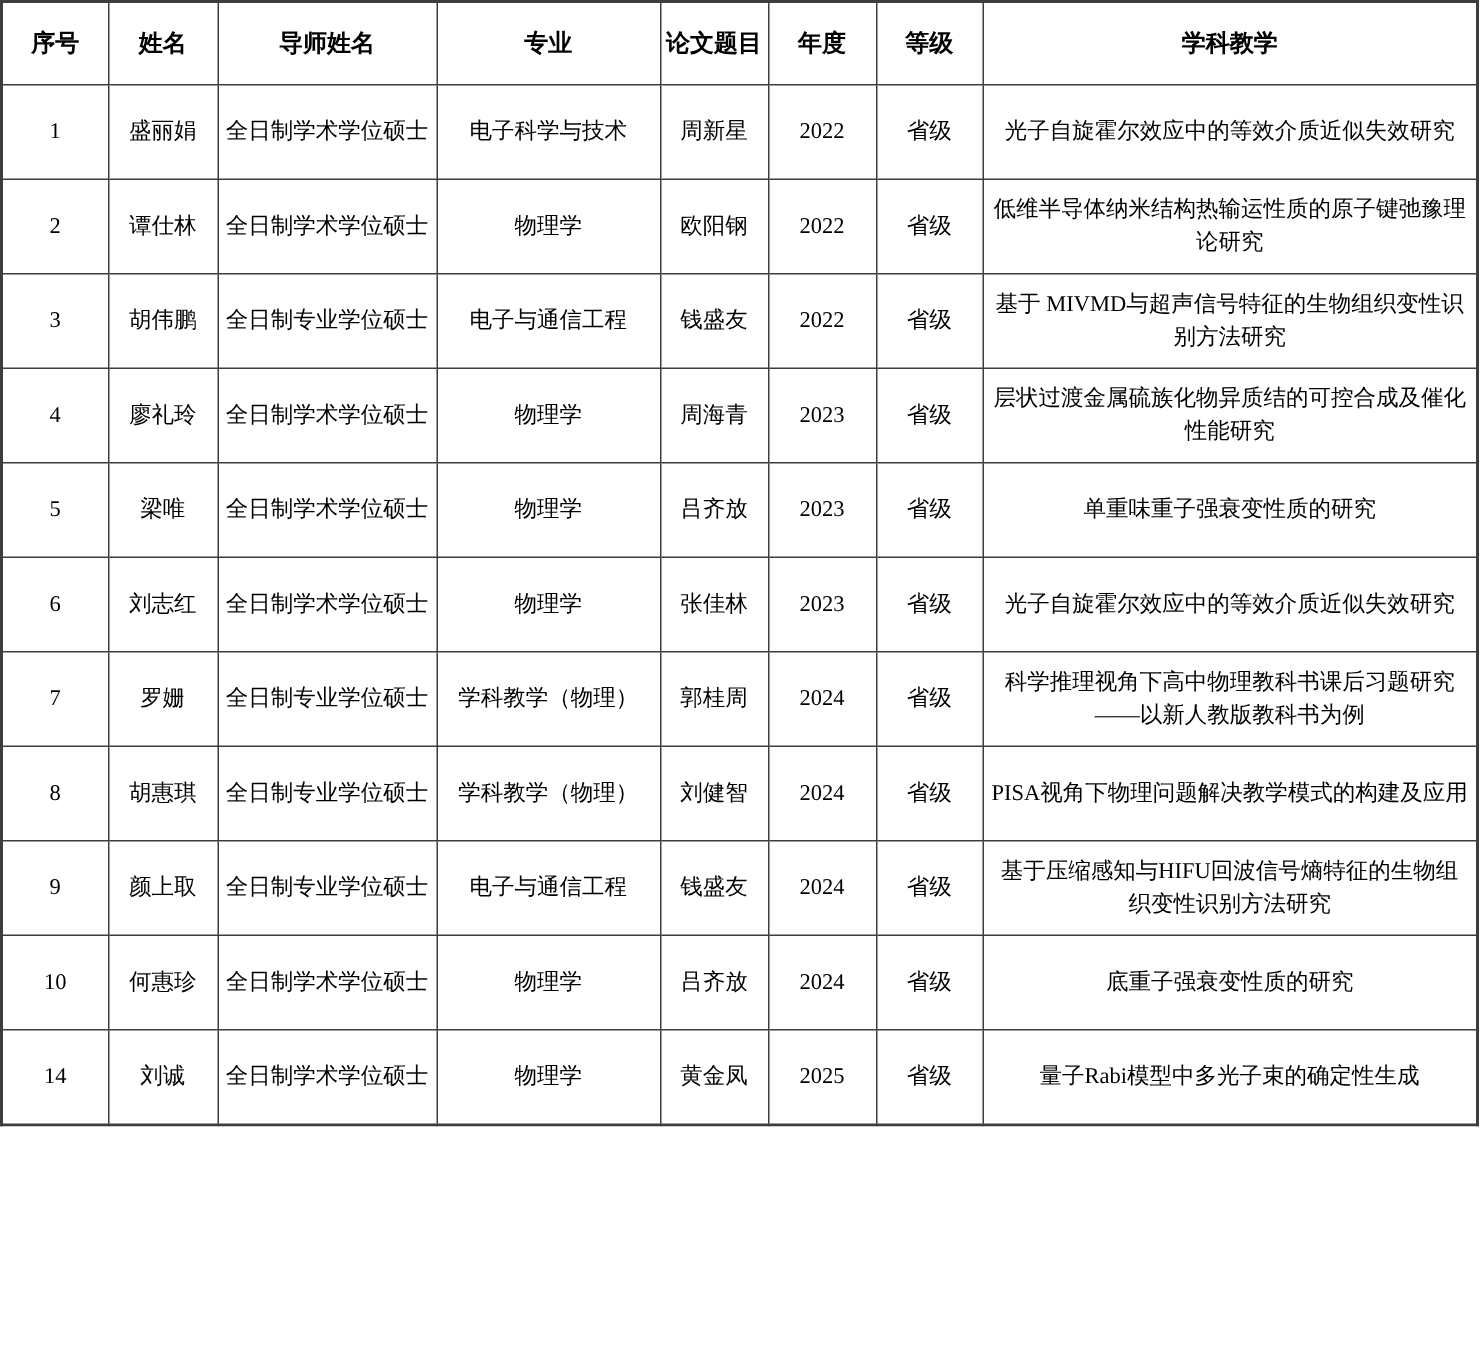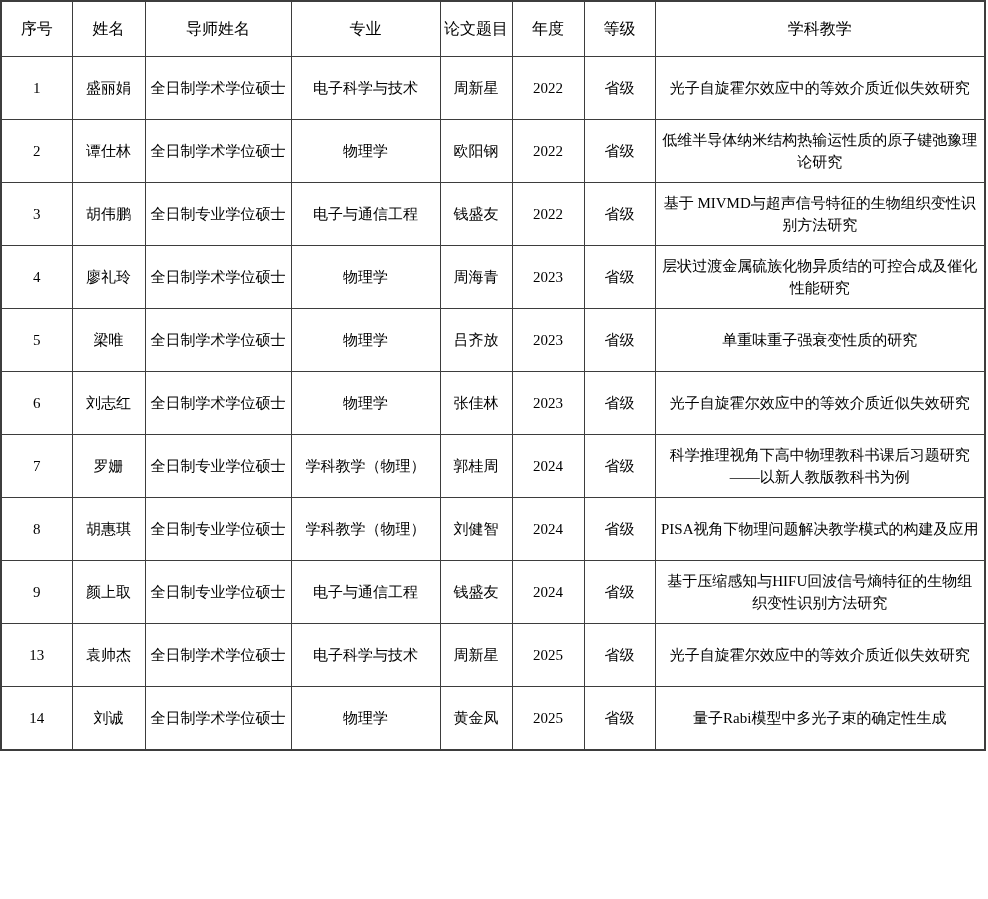--- a/index.html
+++ b/index.html
@@ -26,21 +26,21 @@
     vertical-align: middle;
     overflow: hidden;
     word-break: break-word;
   }
   table.thesis-table {
     border: 2px solid #3d3d3d;
   }
   table.thesis-table th {
     height: 54px;
     font-size: 16px;
-    font-weight: normal;
+    font-weight: bold;
     padding: 0 2px;
     margin-top: 13px;
   }
   table.thesis-table td {
     height: 58px;
     font-size: 15px;
     line-height: 22px;
     padding: 2px 5px;
   }
   td.col-title {
@@ -174,33 +174,33 @@
     <td class="col-no">9</td>
     <td class="col-name">颜上取</td>
     <td class="col-cat">全日制专业学位硕士</td>
     <td class="col-major">电子与通信工程</td>
     <td class="col-adv">钱盛友</td>
     <td class="col-year">2024</td>
     <td class="col-level">省级</td>
     <td class="col-title">基于压缩感知与HIFU回波信号熵特征的生物组织变性识别方法研究</td>
   </tr>
 
-
-
-
-  <tr>
-    <td class="col-no">13</td>
-    <td class="col-name">袁帅杰</td>
-    <td class="col-cat">全日制学术学位硕士</td>
-    <td class="col-major">电子科学与技术</td>
-    <td class="col-adv">周新星</td>
-    <td class="col-year">2025</td>
-    <td class="col-level">省级</td>
-    <td class="col-title">光子自旋霍尔效应中的等效介质近似失效研究</td>
-  </tr>
+  <tr>
+    <td class="col-no">10</td>
+    <td class="col-name">何惠珍</td>
+    <td class="col-cat">全日制学术学位硕士</td>
+    <td class="col-major">物理学</td>
+    <td class="col-adv">吕齐放</td>
+    <td class="col-year">2024</td>
+    <td class="col-level">省级</td>
+    <td class="col-title">底重子强衰变性质的研究</td>
+  </tr>
+
+
+
 
   <tr>
     <td class="col-no">14</td>
     <td class="col-name">刘诚</td>
     <td class="col-cat">全日制学术学位硕士</td>
     <td class="col-major">物理学</td>
     <td class="col-adv">黄金凤</td>
     <td class="col-year">2025</td>
     <td class="col-level">省级</td>
     <td class="col-title">量子Rabi模型中多光子束的确定性生成</td>

